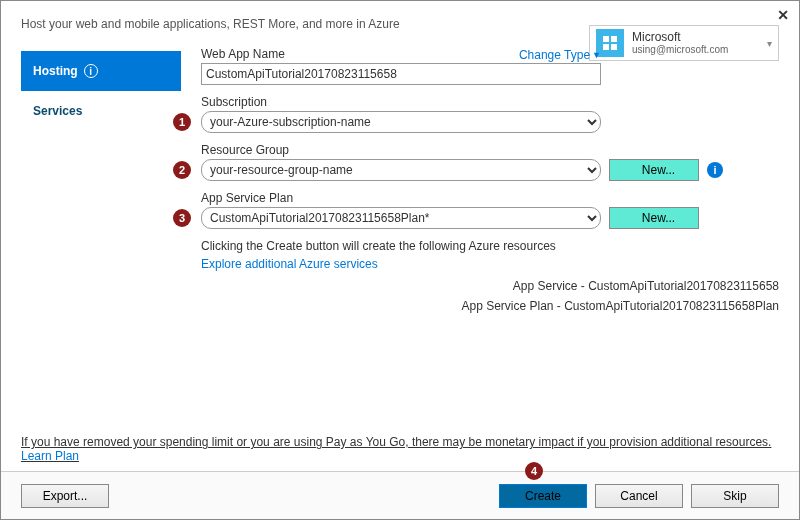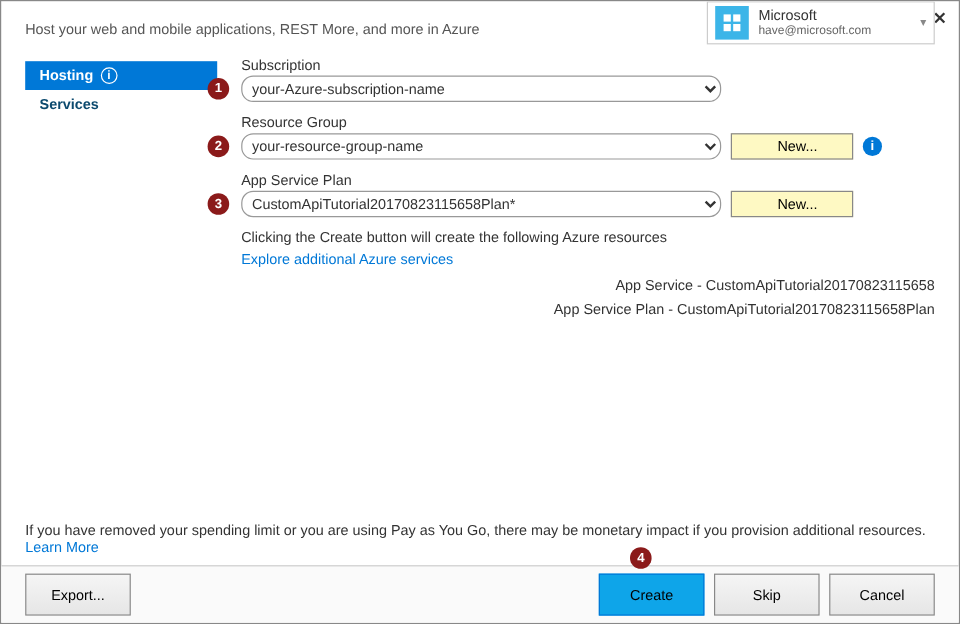--- a/index.html
+++ b/index.html
@@ -12,37 +12,37 @@
     background:#fff;
     border:1px solid #888;
     position:relative;
     overflow:hidden;
   }
   .close-x { position:absolute; top:6px; right:10px; font-size:14px; font-weight:bold; color:#333; cursor:pointer;}
   .header { padding:16px 20px 6px 20px; }
   .title { font-size:20px; color:#222; margin:0 0 2px 0; font-weight:400;}
   .subtitle { font-size:12px; color:#555; }
   .account-box {
-    position:absolute; top:0; right:20px;
+    position:absolute; top:24px; right:20px;
     width:190px; height:36px;
     border:1px solid #ccc; background:#fff;
     display:flex; align-items:center; gap:8px; padding:3px 6px;
   }
   .account-box .logo {
     width:28px; height:28px; background:#3cb5e8;
     display:flex; align-items:center; justify-content:center;
     color:#fff; font-size:14px; font-weight:bold;
   }
   .account-box .acc-text { line-height:1.1; flex:1;}
   .account-box .acc-name { font-size:12px; color:#333;}
   .account-box .acc-email { font-size:10px; color:#666;}
   .account-box .chev { color:#888; font-size:10px;}
   .body-row { display:flex; padding:0 20px; margin-top:10px;}
   .sidebar { width:160px; padding-top:4px;}
-  .tab { height:24px; display:flex; align-items:center; padding:0 12px; font-size:12px;}
+  .tab { height:40px; display:flex; align-items:center; padding:0 12px; font-size:12px;}
   .tab.active { background:#0078d7; color:#fff; font-weight:600;}
   .tab.active .info-icon {
     display:inline-flex; width:14px; height:14px; border-radius:50%;
     border:1px solid #fff; color:#fff; font-size:10px; align-items:center; justify-content:center;
     margin-left:6px; font-weight:bold; font-style:normal;
   }
   .tab.inactive { color:#0c4a6e; font-weight:600;}
   .form-area { flex:1; padding-left:20px;}
   .row1 { display:flex; align-items:center; justify-content:space-between; width:400px;}
   .label { font-size:12px; color:#333; margin-bottom:2px; display:block;}
@@ -57,47 +57,47 @@
   .with-marker { position:relative; display:flex; align-items:center; gap:8px;}
   .marker {
     width:18px; height:18px; border-radius:50%;
     background:#8b1a1a; color:#fff; font-size:11px; font-weight:bold;
     display:flex; align-items:center; justify-content:center;
     position:absolute; left:-28px; top:2px;
   }
   .row-flex { display:flex; align-items:center; gap:8px;}
   .row-flex select { flex:0 0 400px;}
   .btn-small {
-    width:102px; height:22px; border:1px solid #888; background:#fef9c3;
+    width:90px; height:22px; border:1px solid #888; background:#5eead4;
     font-family:inherit; font-size:12px; cursor:pointer;padding-left:15px;
   }
   .info-blue {
     width:16px; height:16px; border-radius:50%; background:#0078d7;
     color:#fff; font-size:11px; font-weight:bold; display:inline-flex;
     align-items:center; justify-content:center; font-style:normal;
   }
   .summary { margin-top:6px; }
   .summary .bold { font-weight:normal; font-size:12px;}
   .summary .link { color:#0078d7; font-size:12px; margin:4px 0 8px 0; display:block; cursor:pointer;}
   .summary .line { font-size:12px; color:#333; margin:6px 0;text-align:right;}
-  .note-area { position:absolute; left:20px; right:20px; bottom:56px;}
+  .note-area { position:absolute; left:20px; right:20px; bottom:56px;text-decoration:underline;}
   .note { font-size:12px; color:#333;}
   .learn { color:#0078d7; font-size:12px; cursor:pointer;}
   .footer {
     position:absolute; left:0; right:0; bottom:0; height:48px;
     border-top:1px solid #ccc; background:#fafafa;
     display:flex; align-items:center; padding:0 20px;
   }
   .footer .spacer { flex:1;}
   .btn {
-    min-width:88px; height:35px; border:1px solid #888;
+    min-width:88px; height:24px; border:1px solid #888;
     background:linear-gradient(#f5f5f5,#e6e6e6);
     font-family:inherit; font-size:12px; cursor:pointer; margin-left:8px;
   }
-  .btn.primary { border:1px solid #0078d7; background:#0ea5e9;}
+  .btn.primary { border:1px solid #0078d7; background:#0369a1;}
   .btn.export { margin-left:0;}
   .marker-float {
     position:absolute; width:18px; height:18px; border-radius:50%;
     background:#8b1a1a; color:#fff; font-size:11px; font-weight:bold;
     display:flex; align-items:center; justify-content:center;
   }
 </style>
 </head>
 <body>
 
@@ -111,37 +111,47 @@
   <div class="logo">
     <svg width="16" height="16" viewBox="0 0 16 16">
         <rect x="1" y="1" width="6" height="6" fill="#fff"></rect>
         <rect x="9" y="1" width="6" height="6" fill="#fff"></rect>
         <rect x="1" y="9" width="6" height="6" fill="#fff"></rect>
         <rect x="9" y="9" width="6" height="6" fill="#fff"></rect>
       </svg>
   </div>
   <div class="acc-text">
     <div class="acc-name">Microsoft</div>
-    <div class="acc-email">have@microsoft.com</div>
+    <div class="acc-email">using@microsoft.com</div>
   </div>
   <div class="chev">▾</div>
 </div>
 
 <div class="body-row">
   <div class="sidebar">
     <div class="tab active">
       <span>Hosting</span>
       <i class="info-icon">i</i>
     </div>
     <div class="tab inactive">
       <span>Services</span>
     </div>
   </div>
 
   <div class="form-area">
+    <div class="field">
+      <div class="row1">
+        <span class="label">Web App Name</span>
+        <span class="change-type">
+          <span>Change Type</span>
+          <span class="tri">▼</span>
+        </span>
+      </div>
+      <input type="text" value="CustomApiTutorial20170823115658" style="">
+    </div>
 
     <div class="field">
       <span class="label">Subscription</span>
       <div class="with-marker">
         <div class="marker">1</div>
         <select>
           <option>your-Azure-subscription-name</option>
         </select>
       </div>
     </div>
@@ -173,25 +183,25 @@
       <div class="bold">Clicking the Create button will create the following Azure resources</div>
       <a class="link">Explore additional Azure services</a>
       <div class="line">App Service - CustomApiTutorial20170823115658</div>
       <div class="line">App Service Plan - CustomApiTutorial20170823115658Plan</div>
     </div>
   </div>
 </div>
 
 <div class="note-area">
   <div class="note">If you have removed your spending limit or you are using Pay as You Go, there may be monetary impact if you provision additional resources.</div>
-  <span class="learn">Learn More</span>
+  <span class="learn">Learn Plan</span>
 </div>
 
 <div class="footer">
   <button class="btn export">Export...</button>
   <div class="spacer"></div>
   <div style="position:relative;">
     <div class="marker-float" style="top:-22px; left:34px;">4</div>
     <button class="btn primary">Create</button>
   </div>
+  <button class="btn">Cancel</button>
   <button class="btn">Skip</button>
-  <button class="btn">Cancel</button>
 </div>
 
 </body></html>

